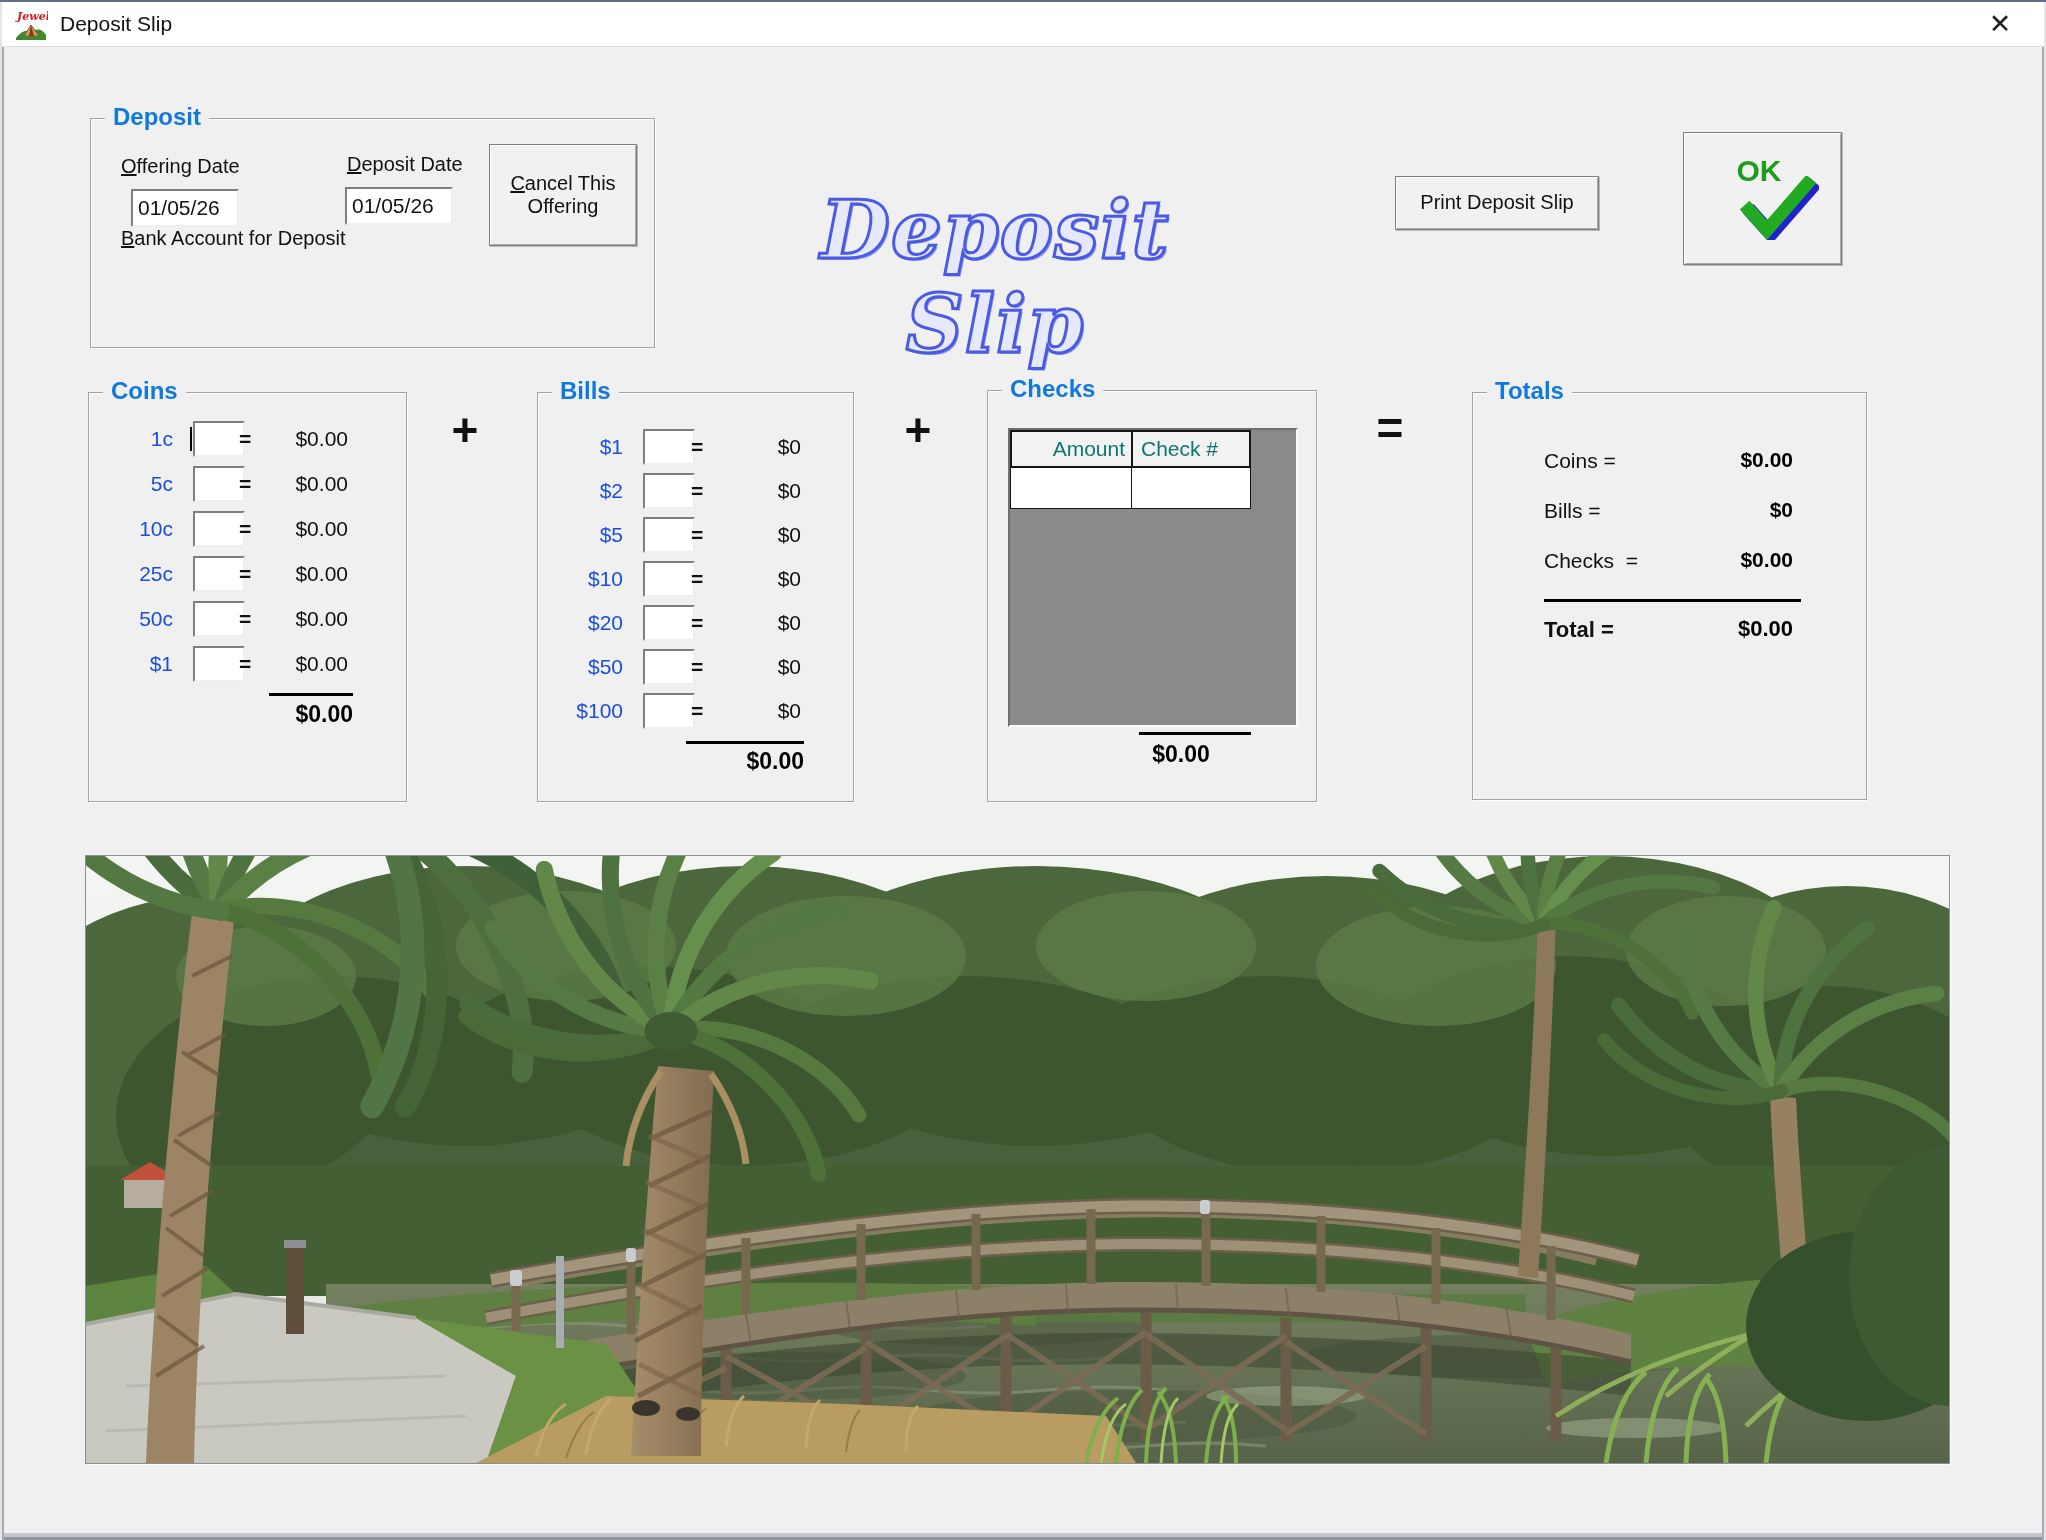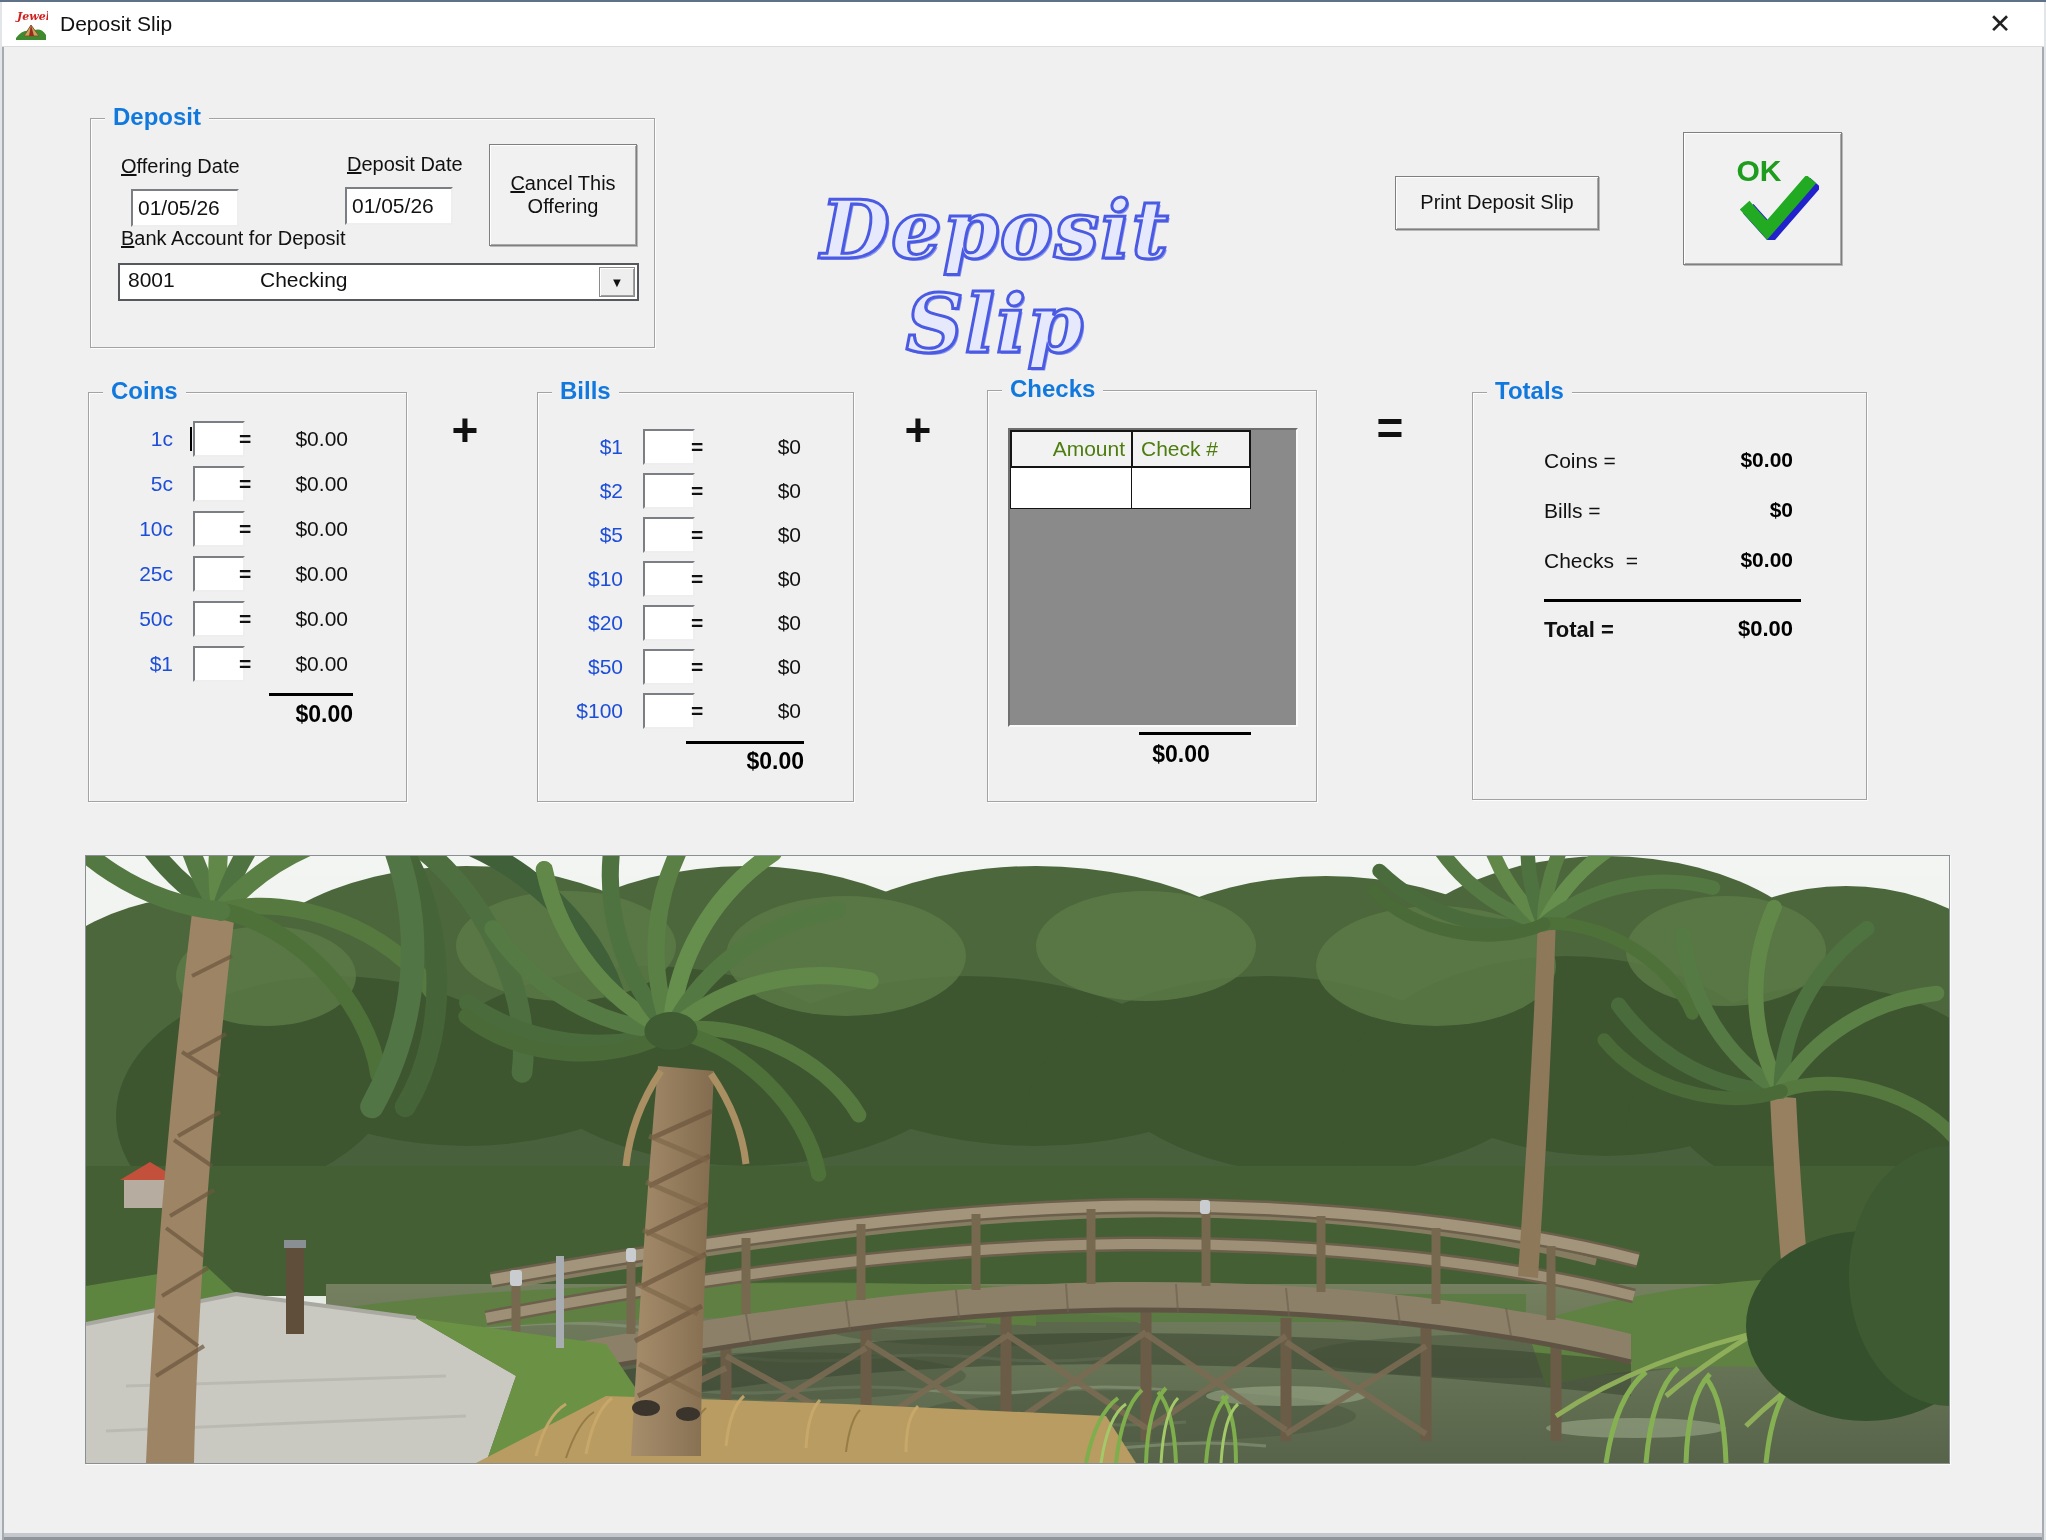--- a/index.html
+++ b/index.html
@@ -51,21 +51,21 @@
   .mrow-lbl{position:absolute;font-size:21px;color:#1d4ed8;text-align:right;line-height:36px;}
   .mrow-eq{position:absolute;font-size:21px;color:#111;font-weight:bold;line-height:36px;}
   .mrow-val{position:absolute;font-size:21px;color:#111;text-align:right;line-height:36px;}
   .sum-line{position:absolute;height:3px;background:#000;}
   .sum-total{position:absolute;font-size:23px;font-weight:bold;color:#000;text-align:right;}
   .op{position:absolute;font-size:46px;font-weight:bold;color:#111;width:44px;text-align:center;}
   .caret{position:absolute;left:7px;top:4px;width:2px;height:24px;background:#000;}
 
   
   .grid{position:absolute;background:#8a8a8a;border-top:2px solid #6f6f6f;border-left:2px solid #6f6f6f;border-bottom:2px solid #fafafa;border-right:2px solid #fafafa;}
-  .hcell{position:absolute;background:#f2f2f2;border:2px solid #141414;box-sizing:border-box;font-size:21px;color:#4d7c0f;line-height:34px;}
+  .hcell{position:absolute;background:#f2f2f2;border:2px solid #141414;box-sizing:border-box;font-size:21px;color:#0f766e;line-height:34px;}
   .ccell{position:absolute;background:#ffffff;border:1px solid #141414;box-sizing:border-box;}
 
   
   .tot-label{position:absolute;font-size:21px;color:#111;white-space:pre;}
   .tot-value{position:absolute;font-size:21px;font-weight:bold;color:#000;text-align:right;}
 
   .photo{position:absolute;left:85px;top:810px;width:1863px;height:607px;border:1px solid #8a8f94;box-shadow:1px 1px 0 #fcfcfc;}
   .photo svg{display:block;width:100%;height:100%;}
 </style>
 </head>
@@ -93,25 +93,20 @@
       <span class="group-label">Deposit</span>
       <span class="lbl" style="left:30px;top:36px;"><span class="u">O</span><span>ffering Date</span></span>
       <span class="lbl" style="left:243px;top:34px;margin-left:13px;"><span class="u">D</span><span>eposit Date</span></span>
       <input class="field sunken" style="left: 28px; top: 70px; width: 108px; height: 38px;" value="01/05/26">
       <input class="field sunken" style="left: 242px; top: 68px; width: 108px; height: 38px;" value="01/05/26">
       <div class="btn" style="left:398px;top:25px;width:146px;height:100px;font-size:20px;display:flex;flex-direction:column;justify-content:center;">
         <span><span class="u">C</span><span>ancel This</span></span>
         <span>Offering</span>
       </div>
       <span class="lbl" style="left:30px;top:108px;"><span class="u">B</span><span>ank Account for Deposit</span></span>
-      <div class="combo" style="left:27px;top:144px;width:521px;height:38px;">
-        <span class="code">8001</span>
-        <span class="name">Checking</span>
-        <div class="combo-btn"><span>▼</span></div>
-      </div>
     </div>
 
     <div class="banner">Deposit Slip</div>
 
     <div class="btn" style="left:1395px;top:131px;width:202px;height:52px;font-size:20px;line-height:50px;">Print Deposit Slip</div>
 
     <div class="btn okcan" style="left:1683px;top:87px;width:130px;height:131px;padding-left:27px;">
       <span class="ok-text">OK</span>
       <svg width="86" height="64" viewBox="0 0 86 64" style="margin-top:-8px;">
         <polyline points="16,34 34,54 74,8" fill="none" stroke="#2222cc" stroke-width="14" stroke-linecap="square" transform="translate(4,4)"></polyline>

